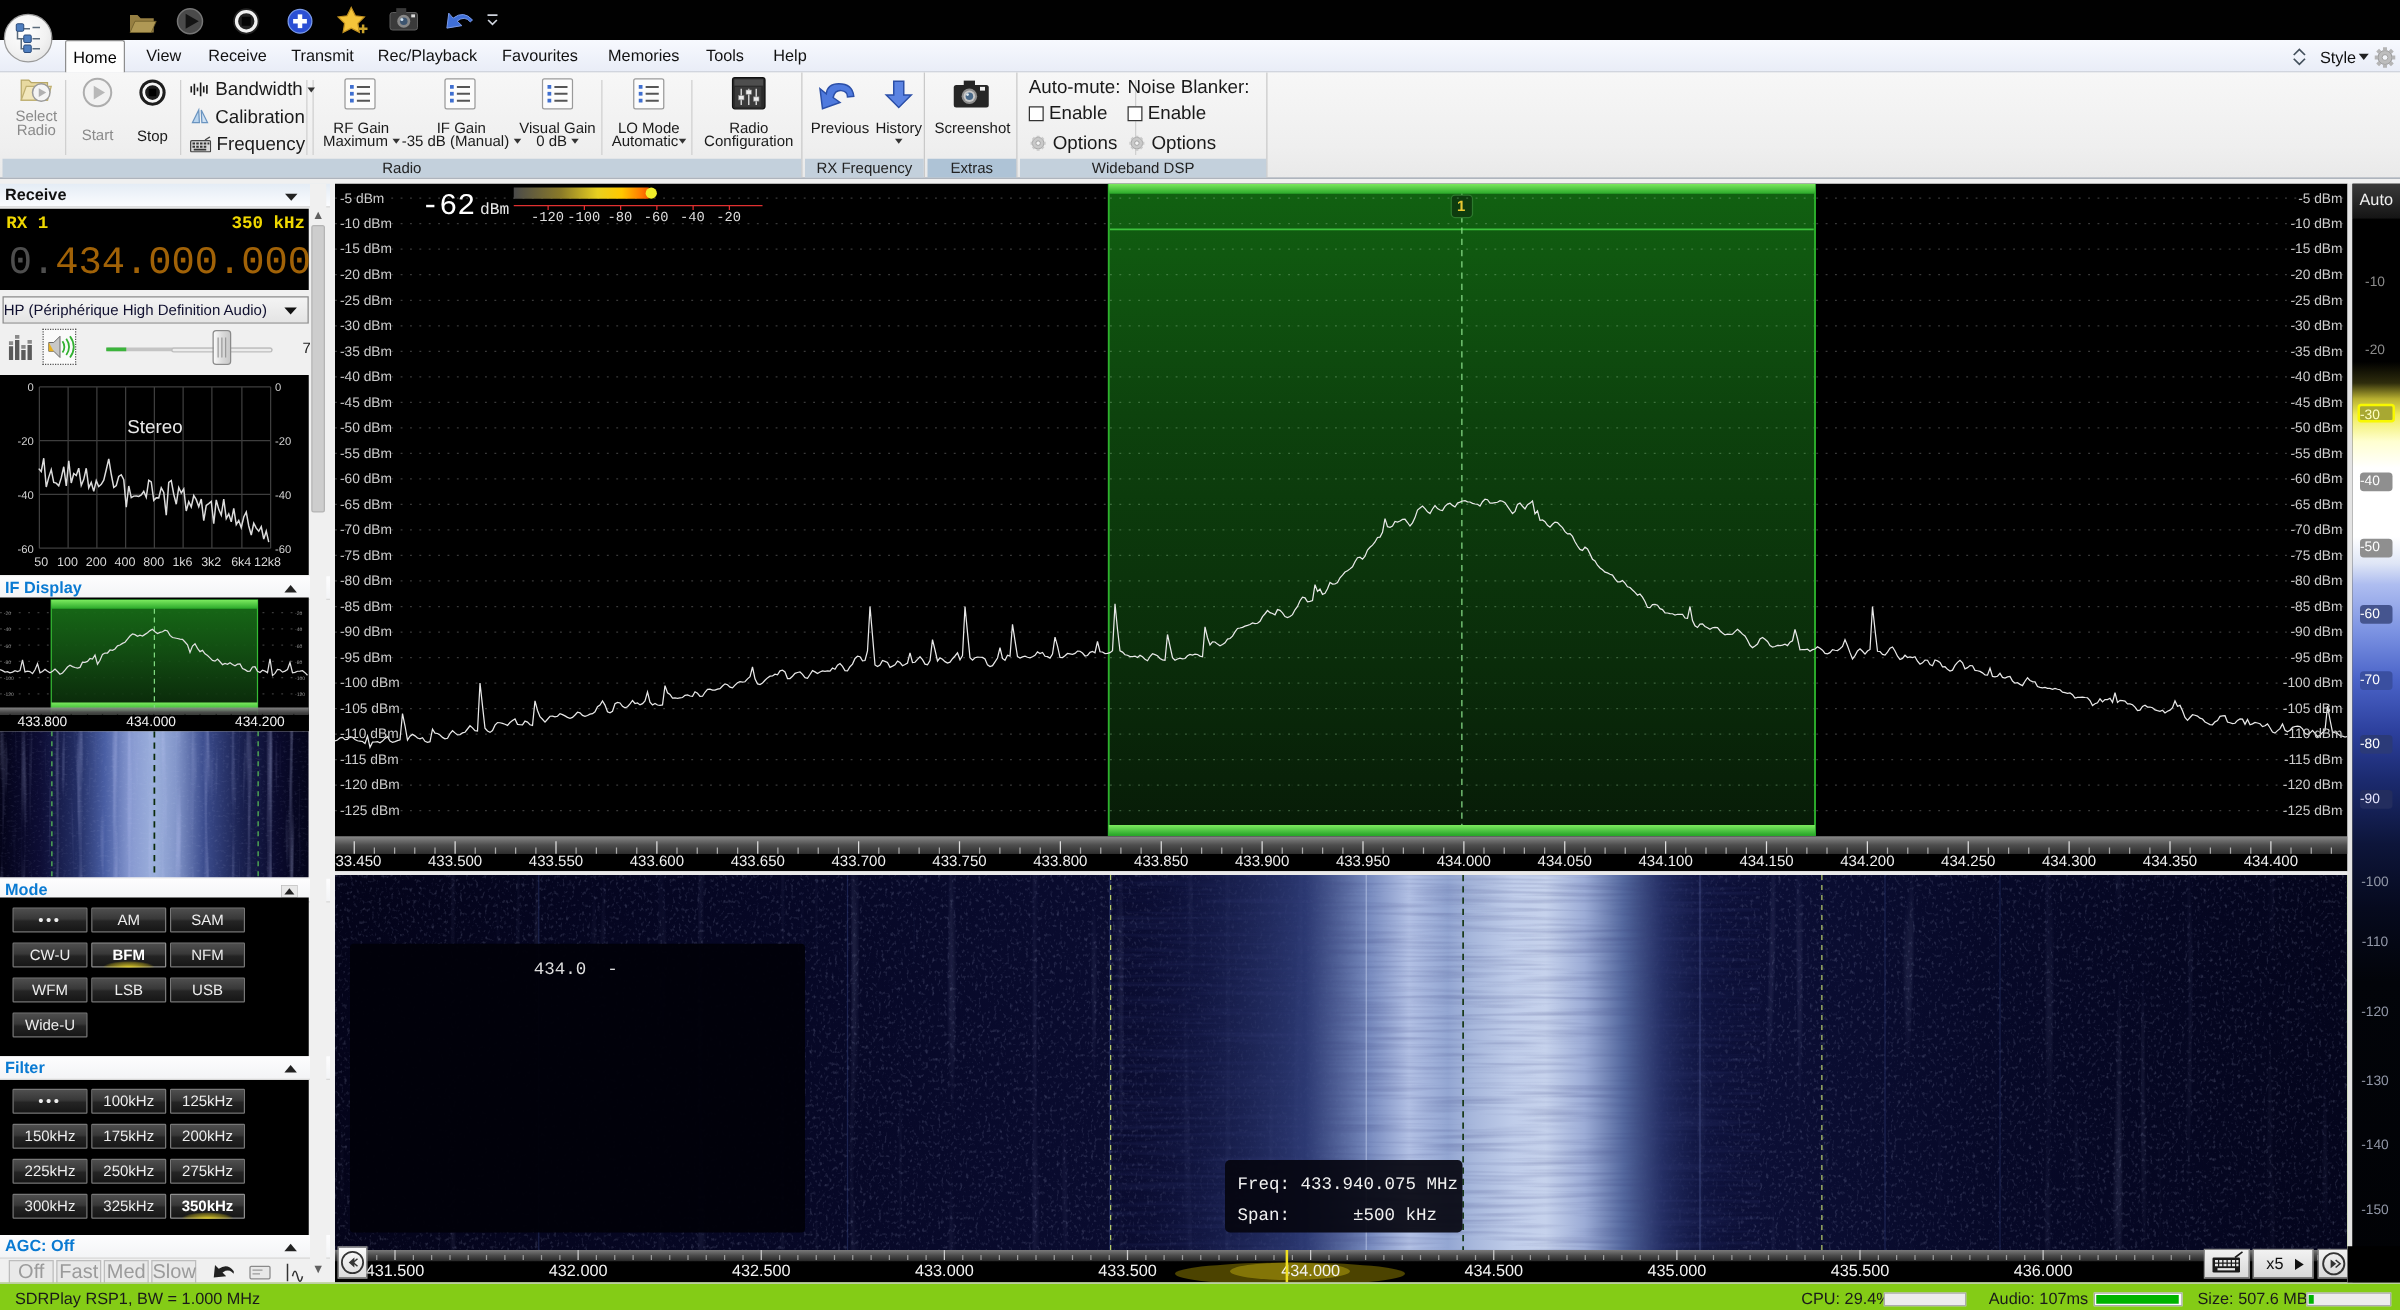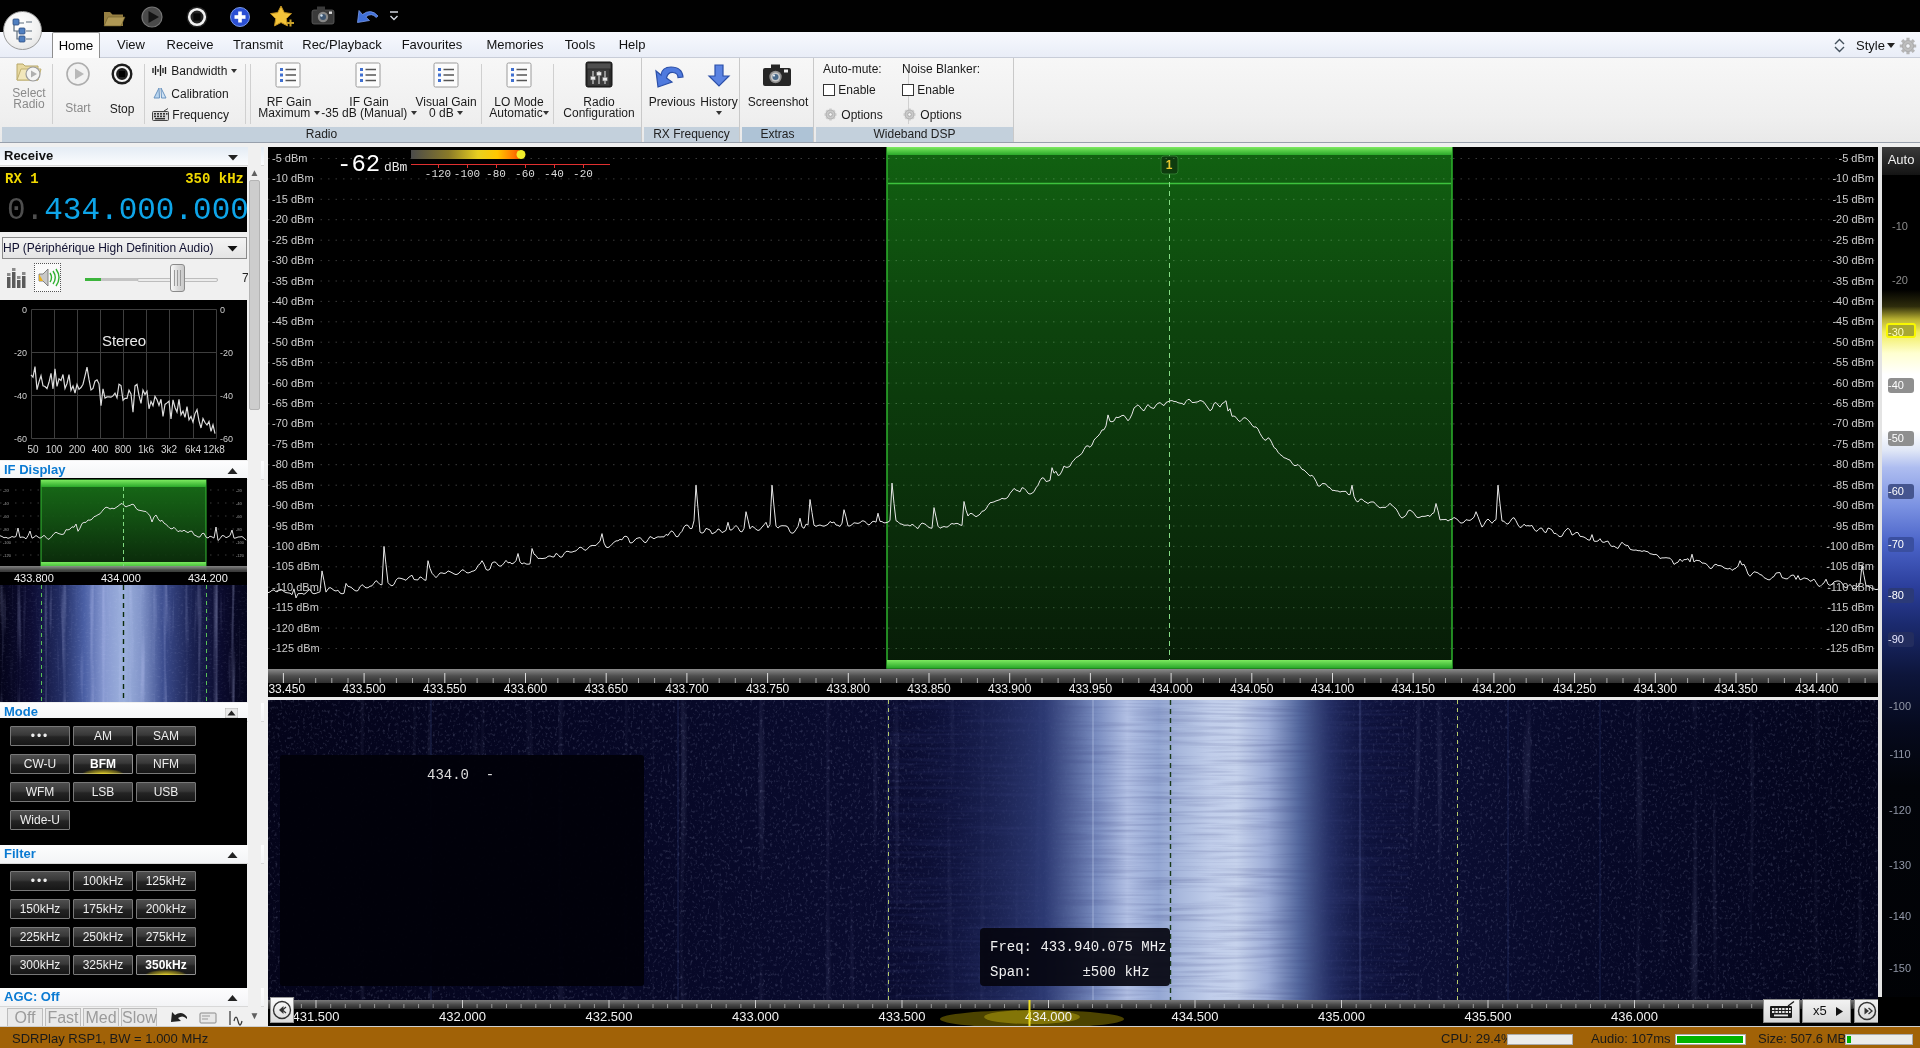--- a/index.html
+++ b/index.html
@@ -20,21 +20,21 @@
 
 #ribbon{position:absolute;left:0;top:58px;width:1920px;height:85px;
  background:linear-gradient(#f7f7f7,#efefef 70%,#e9e9e9);border-bottom:1px solid #98a0ac}
 .rgroup{position:absolute;top:58px;height:84px;border-right:1px solid #c9c9c9}
 .glabel{position:absolute;left:0;right:0;bottom:0;height:15px;background:#c3d0dc;
  font-size:12px;color:#222;text-align:center;line-height:15px}
 .bigbtn{position:absolute;top:2px;width:46px;height:65px;text-align:center;font-size:12px;color:#1a1a1a}
 .bigbtn .cap{margin-top:2px;line-height:11px}
 .gray{color:#8a8a8a}
 .vsep{position:absolute;width:1px;height:60px;background:#d0d0d0}
-.srow{position:absolute;height:15px;font-size:12px;color:#1a1a1a;line-height:15px;white-space:nowrap}
+.srow{position:absolute;height:15px;font-size:15px;color:#1a1a1a;line-height:15px;white-space:nowrap}
 .chk{display:inline-block;width:12px;height:12px;border:1px solid #333;background:#fff;vertical-align:-2px}
 .caret{display:inline-block;width:0;height:0;border-left:3.5px solid transparent;
  border-right:3.5px solid transparent;border-top:4px solid #333;vertical-align:2px}
 
 #lpanel{position:absolute;left:0;top:147px;width:264px;height:879px;background:#f0f0f0}
 .phead{position:relative;width:264px;height:19px;background:linear-gradient(#fdfdfe,#f3f4f6);
  border-bottom:1px solid #d8d8d8;font-size:13px;font-weight:bold;color:#0a7ad2;
  line-height:18px;padding-left:4px}
 #rcvhead{background:linear-gradient(#e4ecf5,#fbfcfe);color:#111;height:19px;font-weight:bold}
 .mono{font-family:"Liberation Mono",monospace}
@@ -67,21 +67,21 @@
 #strip{position:absolute;left:1882px;top:147px;width:38px;height:879px;background:#000}
 .grid{stroke:#3a3a3a;stroke-width:1;stroke-dasharray:1.5 6}
 .dbl{font:11px "Liberation Sans",sans-serif;fill:#cccccc}
 .flab{font:12px "Liberation Sans",sans-serif;fill:#f0f0f0}
 .bflab{font:13px "Liberation Sans",sans-serif;fill:#f2f2f2}
 .splain{position:absolute;left:0;width:36px;text-align:center;font-size:11px;color:#8c8c8c}
 .splainlow{position:absolute;left:0;width:36px;text-align:center;font-size:11px;color:#9298a8}
 .sbox{position:absolute;left:6px;width:26px;height:15px;border-radius:3px;
  font-size:11px;text-align:left;line-height:15px}
 
-#status{position:absolute;left:0;top:1026px;width:1920px;height:22px;background:#a16207;
+#status{position:absolute;left:0;top:1026px;width:1920px;height:22px;background:#84cc16;
  border-top:1px solid #cfcfcf;font-size:13px;color:#1a1a1a}
 .pbar{position:absolute;top:7px;height:11px;background:#fdfdfd;border:1px solid #ababab}
 </style></head><body>
 <div id="app">
 
 <div id="title"></div>
 <svg class="abs" style="left:0;top:0" width="1920" height="34">
 
  <g transform="translate(104,7)">
   <path d="M0 5 L6 5 L8.5 7.5 L19 7.5 L19 19 L0 19 Z" fill="#967f42"></path>
@@ -355,21 +355,21 @@
   <svg class="abs" style="right:25px;top:6px" width="12" height="9">
           <path d="M1 2 l5 5.5 l5 -5.5 Z" fill="#222"></path>
         </svg>
   <svg class="abs" style="right:3px;top:3px" width="13" height="13">
           <path d="M2 2 L11 11 M11 2 L2 11" stroke="#222" stroke-width="1.8"></path>
         </svg>
  </div>
  <div id="freqbox" class="mono">
   <div class="abs" style="left:5px;top:4px;font-size:14px;font-weight:bold;color:#f0d800">RX 1</div>
   <div class="abs" style="right:3px;top:4px;font-size:14px;font-weight:bold;color:#f0d800">350 kHz</div>
-  <div class="abs" style="left:7px;top:26px;font-size:31px;letter-spacing:0px;white-space:nowrap"><span style="color:#4e4e4e">0.</span><span style="color:#0ea5e9">434.000.000</span></div>
+  <div class="abs" style="left:7px;top:26px;font-size:31px;letter-spacing:0px;white-space:nowrap"><span style="color:#4e4e4e">0.</span><span style="color:#a16207">434.000.000</span></div>
  </div>
  <div id="drop">HP (Périphérique High Definition Audio)
   <svg class="abs" style="right:8px;top:7px" width="11" height="8">
           <path d="M0.5 1 l5 5.5 l5 -5.5 Z" fill="#111"></path>
         </svg>
  </div>
  <div id="volrow">
   <svg class="abs" style="left:7px;top:8px" width="22" height="24">
    <g fill="#5a5a5a">
             <rect x="0" y="10" width="3.5" height="11"></rect>

